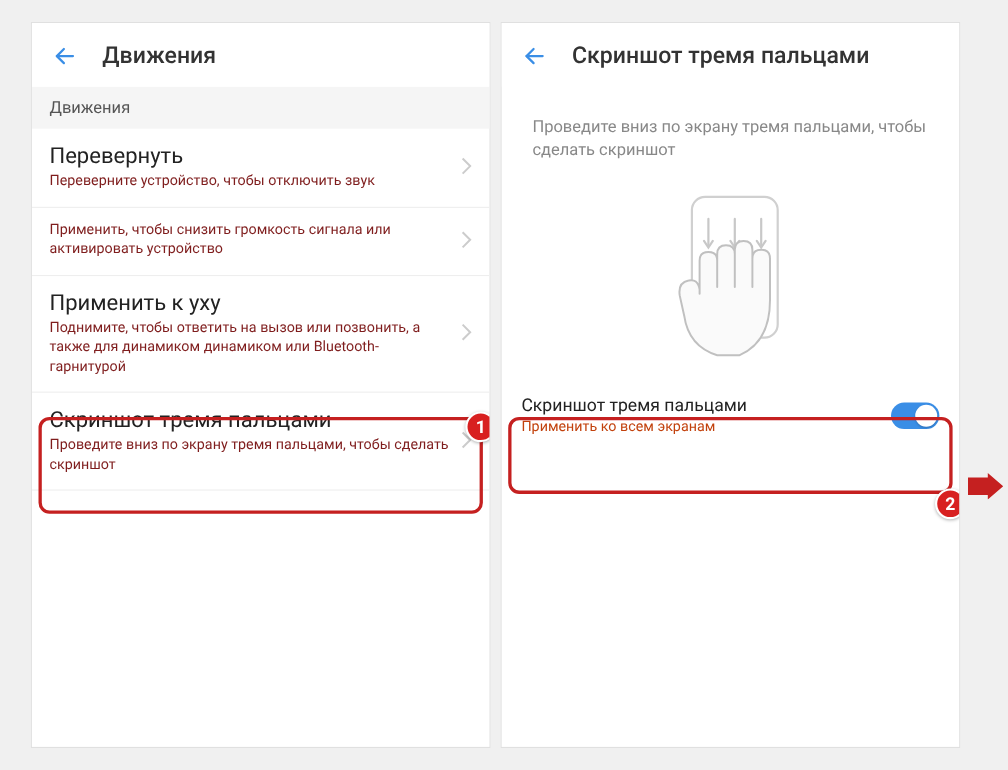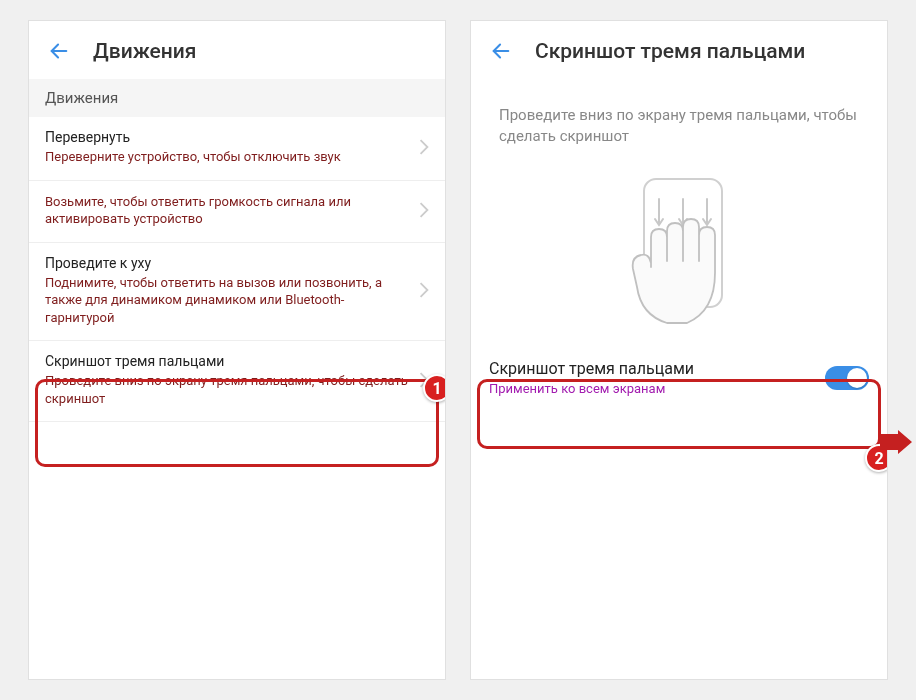--- a/index.html
+++ b/index.html
@@ -6,21 +6,21 @@
   body {
     font-family: -apple-system, BlinkMacSystemFont, "Segoe UI", Roboto, Arial, sans-serif;
     background: #f0f0f0;
     width: 916px;
     height: 700px;
     overflow: hidden;
     position: relative;
   }
   .container {
     display: flex;
-    gap: 24px;
+    gap: 9px;
     padding: 20px 20px 20px 28px;
     height: 100%;
   }
   .screen {
     background: #fff;
     width: 418px;
     height: 660px;
     border: 1px solid #e0e0e0;
     display: flex;
     flex-direction: column;
@@ -60,21 +60,21 @@
     align-items: center;
     cursor: pointer;
     position: relative;
   }
   .list-item:last-child { border-bottom: none; }
   .item-content {
     flex: 1;
     padding-right: 8px;
   }
   .item-title {
-    font-size: 14px;
+    font-size: 20px;
     color: #222;
     margin-bottom: 3px;
   }
   .item-subtitle {
     font-size: 13px;
     color: #7f1d1d;
     line-height: 1.35;
   }
   .chevron {
     color: #ccc;
@@ -136,21 +136,21 @@
     align-items: center;
   }
   .toggle-content { flex: 1; }
   .toggle-title {
     font-size: 16px;
     color: #222;
     margin-bottom: 3px;
   }
   .toggle-subtitle {
     font-size: 13px;
-    color: #a21caf;
+    color: #c2410c;
   }
   .switch {
     width: 44px;
     height: 24px;
     background: #3a8ee6;
     border-radius: 12px;
     position: relative;
     cursor: pointer;
     flex-shrink: 0;
   }
@@ -194,30 +194,30 @@
         <div class="item-title">Перевернуть</div>
         <div class="item-subtitle">Переверните устройство, чтобы отключить звук</div>
       </div>
       <svg class="chevron" width="10" height="16" viewBox="0 0 8 14" fill="none" stroke="#ccc" stroke-width="1.6">
           <polyline points="1 1 7 7 1 13"></polyline>
         </svg>
     </div>
 
     <div class="list-item">
       <div class="item-content">
-        <div class="item-subtitle">Возьмите, чтобы ответить громкость сигнала или активировать устройство</div>
-      </div>
-      <svg class="chevron" width="10" height="16" viewBox="0 0 8 14" fill="none" stroke="#ccc" stroke-width="1.6">
-          <polyline points="1 1 7 7 1 13"></polyline>
-        </svg>
-    </div>
-
-    <div class="list-item">
-      <div class="item-content">
-        <div class="item-title">Проведите к уху</div>
+        <div class="item-subtitle">Применить, чтобы снизить громкость сигнала или активировать устройство</div>
+      </div>
+      <svg class="chevron" width="10" height="16" viewBox="0 0 8 14" fill="none" stroke="#ccc" stroke-width="1.6">
+          <polyline points="1 1 7 7 1 13"></polyline>
+        </svg>
+    </div>
+
+    <div class="list-item">
+      <div class="item-content">
+        <div class="item-title">Применить к уху</div>
         <div class="item-subtitle">Поднимите, чтобы ответить на вызов или позвонить, а также для динамиком динамиком или Bluetooth-гарнитурой</div>
       </div>
       <svg class="chevron" width="10" height="16" viewBox="0 0 8 14" fill="none" stroke="#ccc" stroke-width="1.6">
           <polyline points="1 1 7 7 1 13"></polyline>
         </svg>
     </div>
 
     <div class="list-item">
       <div class="item-content">
         <div class="item-title">Скриншот тремя пальцами</div>

